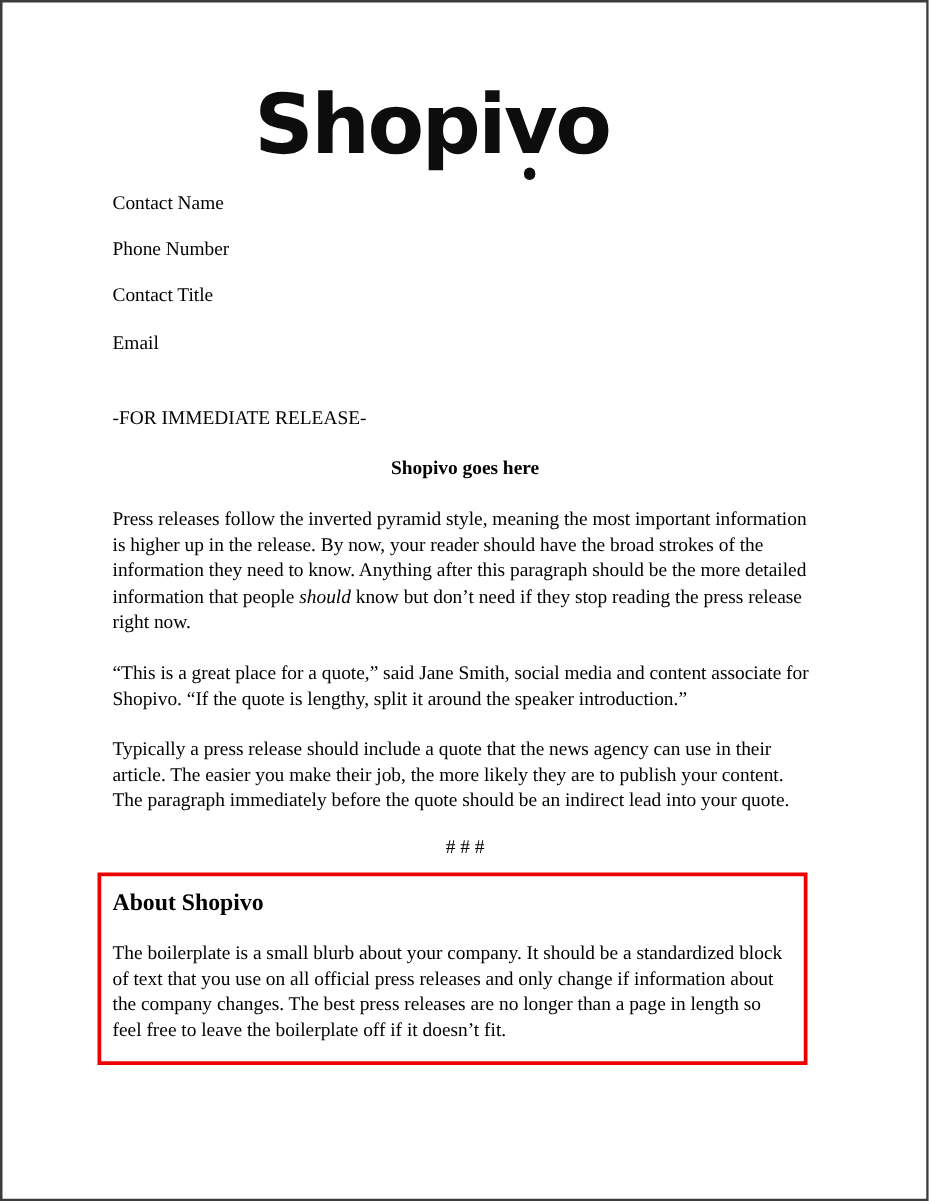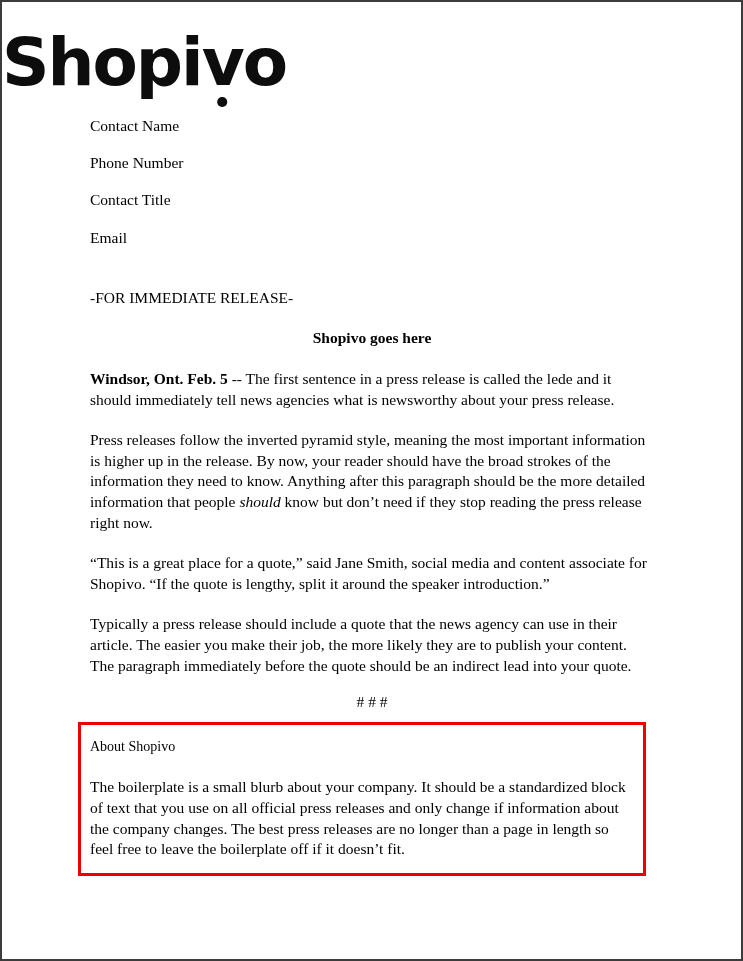--- a/index.html
+++ b/index.html
@@ -12,21 +12,22 @@
     font-family:"Liberation Serif","DejaVu Serif",serif;
     font-size:15.5px;
     line-height:20.6px;
     color:#000000;
     overflow:hidden;
   }
   
   .logo-row {
     padding-top:25px;
     padding-right:52px;
-    text-align:left;
+    text-align:center;
+    margin-top:37px;
   }
   .logo {
     display:inline-block;
     font-family:"DejaVu Sans","Liberation Sans",sans-serif;
     font-weight:700;
     font-size:66px;
     line-height:72px;
     letter-spacing:-2px;
     color:#0d0d0d;
     white-space:nowrap;
@@ -56,22 +57,22 @@
   .end-mark { margin:16px 0 0 0; text-align:center; }
   .boilerplate-box {
     box-sizing:border-box;
     margin:9px 0 0 -12px;
     width:568px;
     border:3px solid var(--highlight, #ee0000);
     padding:12px 10px 13px 9px;
   }
   .boilerplate-box h3 {
     margin:0;
-    font-size:14px;
-    font-weight:normal;
+    font-size:19px;
+    font-weight:bold;
     line-height:20.6px;
   }
   .boilerplate-box p { margin:20px 0 0 0; }
   .bold { font-weight:bold; }
   .italic { font-style:italic; }
 </style>
 </head>
 <body>
 
 <div class="page">
@@ -86,21 +87,20 @@
       <div>Contact Name</div>
       <div>Phone Number</div>
       <div>Contact Title</div>
       <div>Email</div>
     </div>
 
     <p class="release-line">-FOR IMMEDIATE RELEASE-</p>
 
     <p class="headline">Shopivo goes here</p>
 
-    <p class="body-para"><span class="bold">Windsor, Ont. Feb. 5</span><span> -- The first sentence in a press release is called the lede and it should immediately tell news agencies what is newsworthy about your press release.</span></p>
 
     <p class="body-para"><span>Press releases follow the inverted pyramid style, meaning the most important information is higher up in the release. By now, your reader should have the broad strokes of the information they need to know. Anything after this paragraph should be the more detailed information that people </span><span class="italic">should</span><span> know but don’t need if they stop reading the press release right now.</span></p>
 
     <p class="body-para">“This is a great place for a quote,” said Jane Smith, social media and content associate for Shopivo. “If the quote is lengthy, split it around the speaker introduction.”</p>
 
     <p class="body-para">Typically a press release should include a quote that the news agency can use in their article. The easier you make their job, the more likely they are to publish your content. The paragraph immediately before the quote should be an indirect lead into your quote.</p>
 
 
     <p class="end-mark"># # #</p>
 

